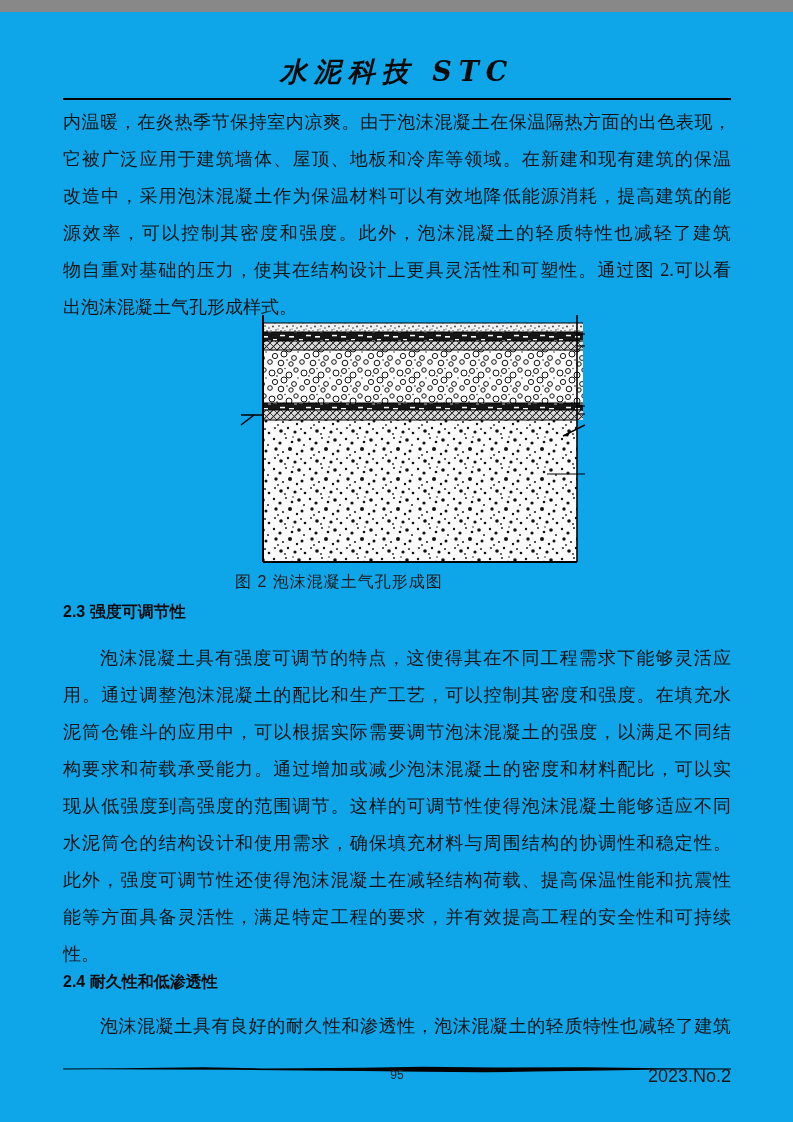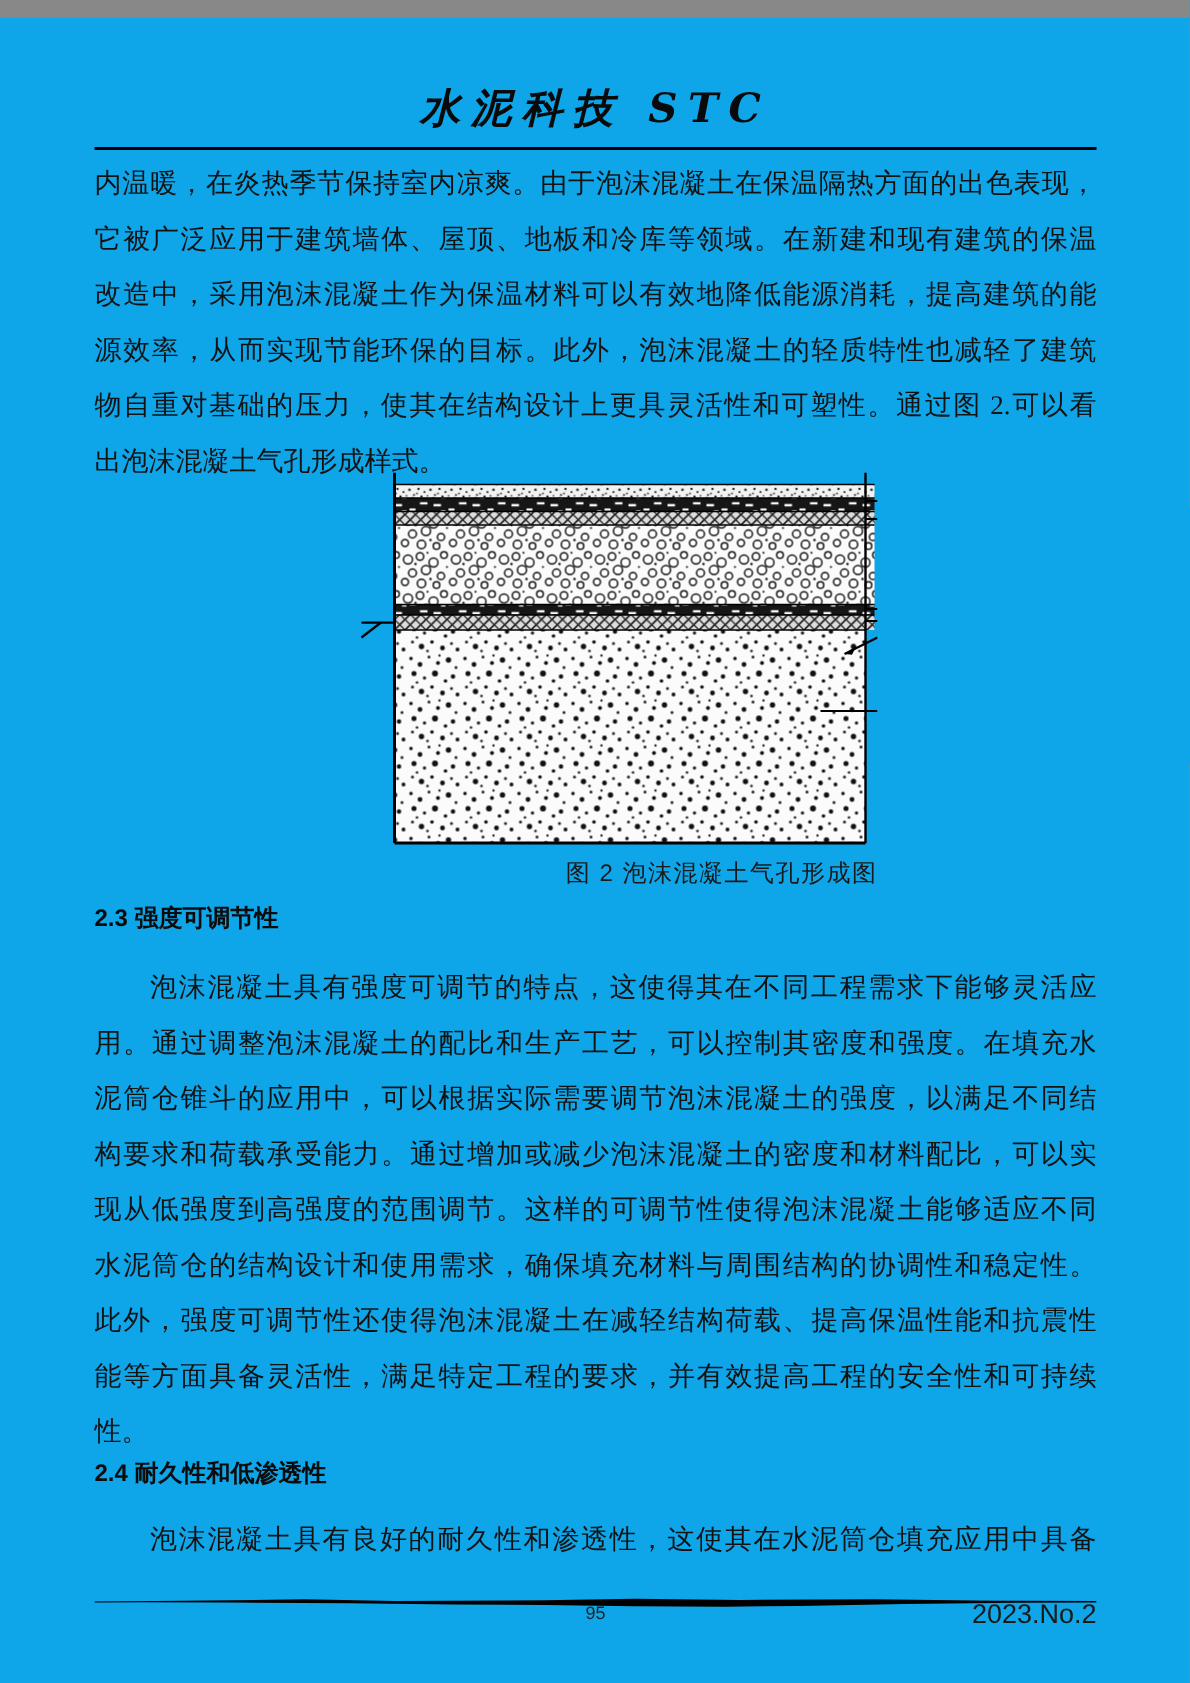--- a/index.html
+++ b/index.html
@@ -22,21 +22,21 @@
   }
   .jl { text-align:justify; text-align-last:justify; text-justify:inter-character; white-space:normal; }
   .ll { text-align:left; text-align-last:left; }
   .ind { padding-left:37px; }
   .heading {
     left:63px; width:668px; font-size:16px; font-weight:bold;
     font-family:"Liberation Sans","DejaVu Sans",sans-serif; color:#0c0c0c;
   }
   .figure-wrap { top:303px; left:235px; width:350px; height:252px; }
   .fig-caption {
-    top:560px; left:235px; width:350px; text-align:right; font-size:16px;
+    top:560px; left:235px; width:350px; text-align:left; font-size:16px;
     font-family:"Liberation Sans","DejaVu Sans",sans-serif; color:#1a1a1a; letter-spacing:1px;
   }
   .footer-line { top:1048px; left:63px; width:668px; height:8px; }
   .footer-page {
     top:1056px; left:63px; width:668px; text-align:center; font-size:12px;
     font-family:"Liberation Sans","DejaVu Sans",sans-serif; color:#222;
   }
   .footer-issue {
     top:1054px; right:62px; font-size:18px; text-align:right;
     font-family:"Liberation Sans","DejaVu Sans",sans-serif; color:#1a1a1a;
@@ -47,21 +47,21 @@
 
 <div class="page">
 
   <div class="abs header-title">水泥科技 STC</div>
   <div class="abs header-rule"></div>
 
   <div class="abs para" style="top:92px;">
     <div class="tl jl">内温暖，在炎热季节保持室内凉爽。由于泡沫混凝土在保温隔热方面的出色表现，</div>
     <div class="tl jl">它被广泛应用于建筑墙体、屋顶、地板和冷库等领域。在新建和现有建筑的保温</div>
     <div class="tl jl">改造中，采用泡沫混凝土作为保温材料可以有效地降低能源消耗，提高建筑的能</div>
-    <div class="tl jl">源效率，从而实现节能环保的目标。此外，泡沫混凝土的轻质特性也减轻了建筑</div>
+    <div class="tl jl">源效率，可以控制其密度和强度。此外，泡沫混凝土的轻质特性也减轻了建筑</div>
     <div class="tl jl">物自重对基础的压力，使其在结构设计上更具灵活性和可塑性。通过图 2.可以看</div>
     <div class="tl ll">出泡沫混凝土气孔形成样式。</div>
   </div>
 
   <div class="abs figure-wrap">
     <svg width="350" height="252" viewBox="0 0 350 252">
       <defs>
         <pattern id="stipSmall" width="14" height="9" patternUnits="userSpaceOnUse">
           <rect width="14" height="9" fill="#f2f2f2"></rect>
           <circle cx="2" cy="2" r="0.8" fill="#222"></circle>
@@ -181,21 +181,21 @@
     <div class="tl jl">构要求和荷载承受能力。通过增加或减少泡沫混凝土的密度和材料配比，可以实</div>
     <div class="tl jl">现从低强度到高强度的范围调节。这样的可调节性使得泡沫混凝土能够适应不同</div>
     <div class="tl jl">水泥筒仓的结构设计和使用需求，确保填充材料与周围结构的协调性和稳定性。</div>
     <div class="tl jl">此外，强度可调节性还使得泡沫混凝土在减轻结构荷载、提高保温性能和抗震性</div>
     <div class="tl jl">能等方面具备灵活性，满足特定工程的要求，并有效提高工程的安全性和可持续</div>
     <div class="tl ll">性。</div>
   </div>
 
   <div class="abs heading" style="top:960px;">2.4 耐久性和低渗透性</div>
   <div class="abs para" style="top:996px;">
-    <div class="tl jl ind">泡沫混凝土具有良好的耐久性和渗透性，这使其在水泥筒仓填充应用中具备</div>
+    <div class="tl jl ind">泡沫混凝土具有良好的耐久性和渗透性，泡沫混凝土的轻质特性也减轻了建筑</div>
   </div>
 
   <div class="abs footer-line">
     <svg width="668" height="8" viewBox="0 0 668 8">
       <polygon fill="#000" points="0,2.6 60,2.2 140,1.2 200,2.4 300,1.8 360,0.8 430,1.6 520,1.2 600,2.2 668,2.4 668,3.4 600,3.6 540,4.4 470,5.6 420,6.2 360,5.8 300,5 240,4.6 170,3.8 90,3.4 30,3.2 0,3.4"></polygon>
     </svg>
   </div>
   <div class="abs footer-page">95</div>
   <div class="abs footer-issue">2023.No.2</div>
 

